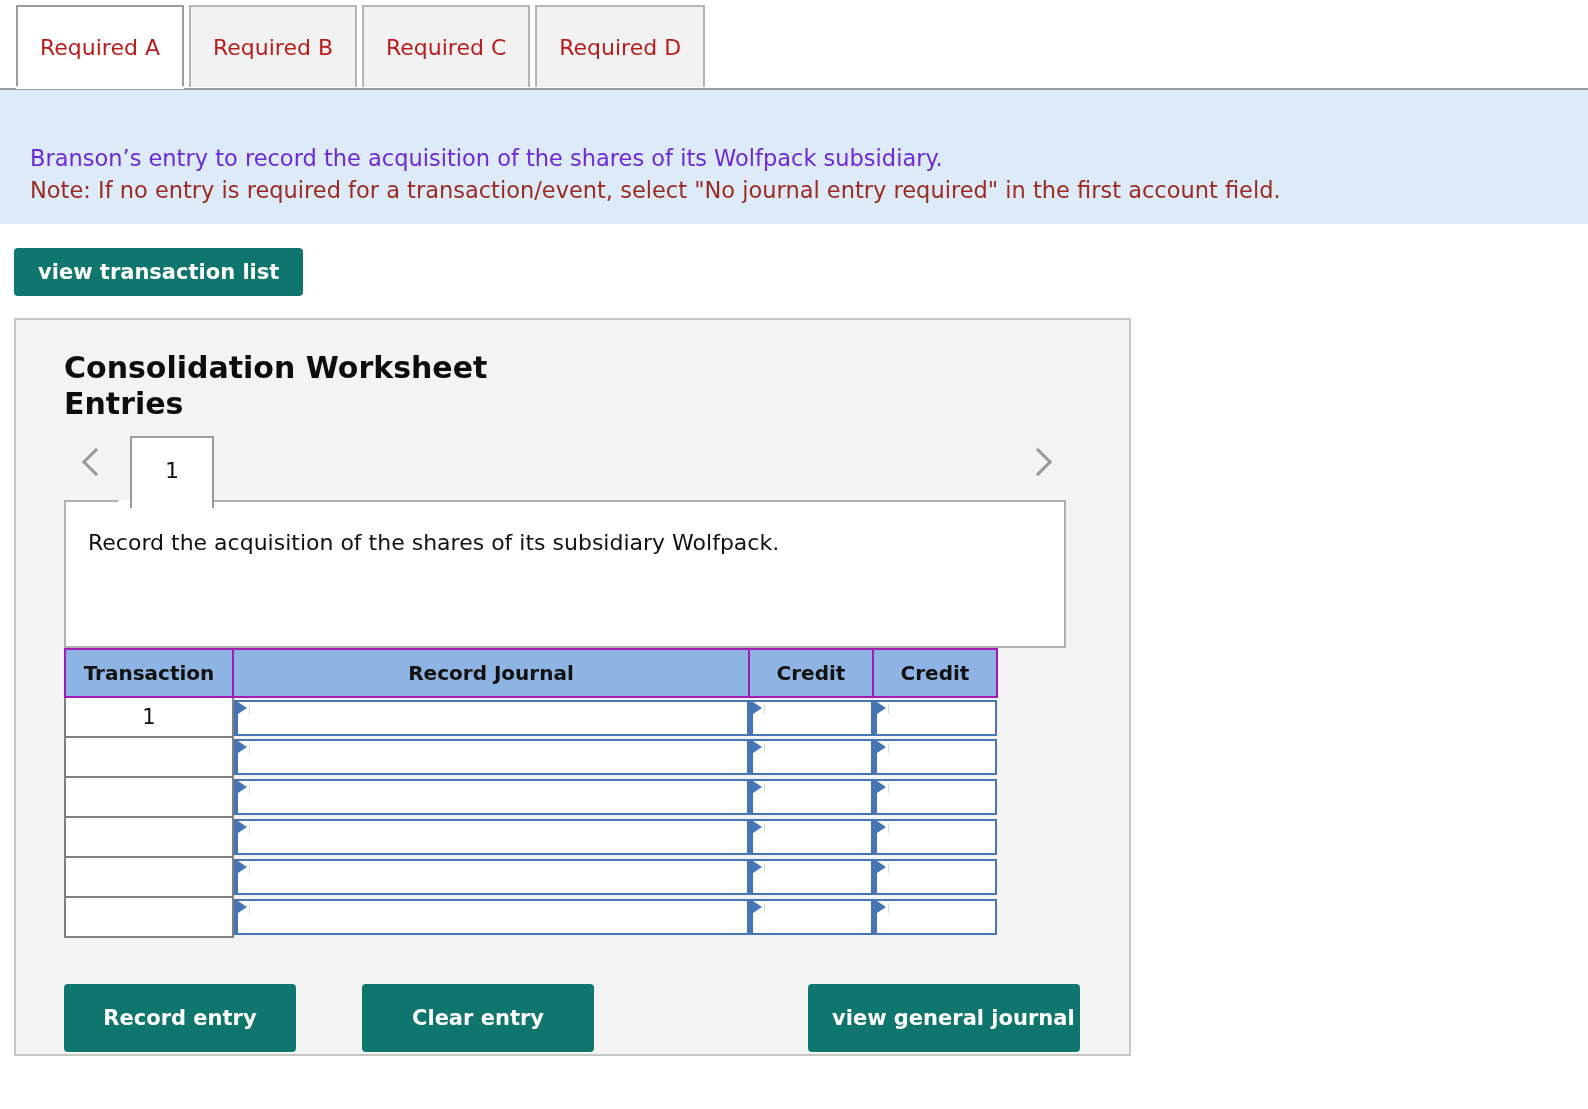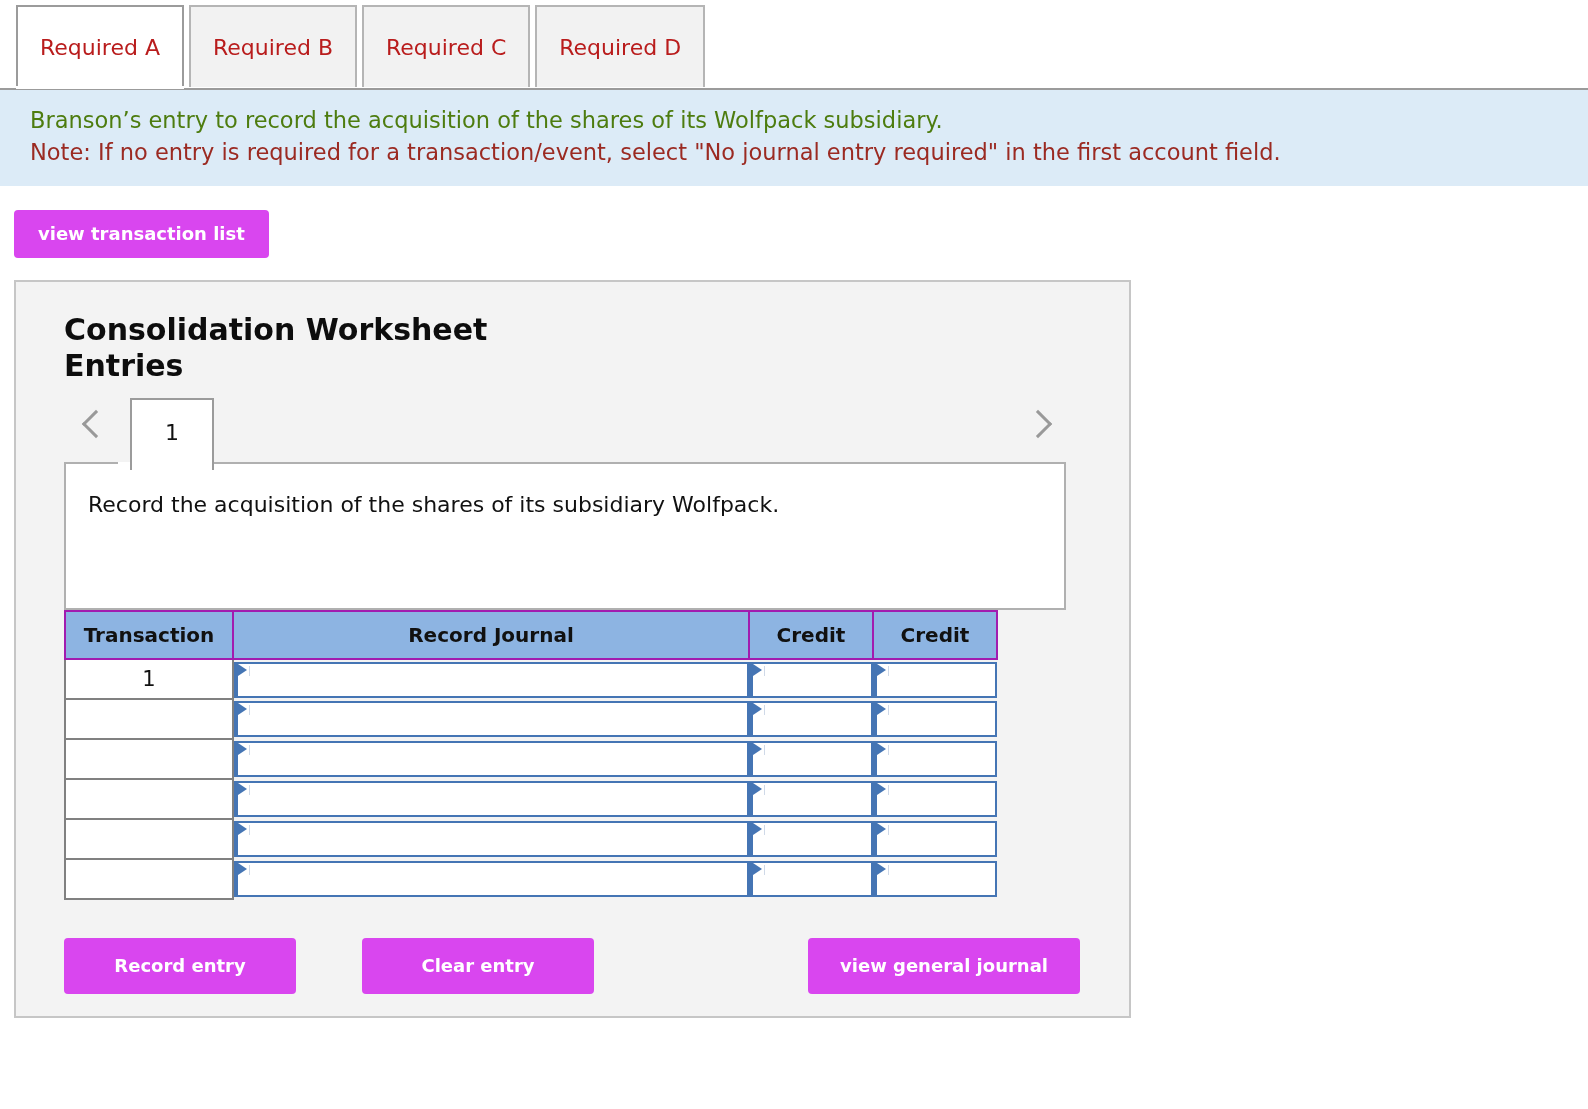--- a/index.html
+++ b/index.html
@@ -67,35 +67,36 @@
 
   
   .banner {
     background: #dcebf7;
     padding: 14px 30px 18px 30px;
     box-sizing: border-box;
   }
   .banner-line {
     font-size: 22.5px;
     line-height: 32px;
-    color: #4d7c0f;
+    color: #6d28d9;
+    margin-top: 38px;
   }
   .banner-note {
     font-size: 22.5px;
     line-height: 32px;
     color: #9b2a22;
   }
 
   
   .btn-blue {
     display: inline-block;
-    background: #d946ef;
+    background: #0f766e;
     color: #ffffff;
     font-weight: bold;
-    font-size: 18px;
+    font-size: 21px;
     border: none;
     border-radius: 4px;
     padding: 0 24px;
     height: 48px;
     line-height: 48px;
     text-align: center;
     cursor: pointer;
     font-family: "DejaVu Sans", "Liberation Sans", sans-serif;
     white-space: nowrap;
   }
@@ -268,22 +269,22 @@
 
   
   .footer-btns {
     position: relative;
     width: 1020px;
     height: 52px;
     margin-top: 30px;
   }
   .footer-btns .btn-blue {
     position: absolute;
-    top: 8px;
-    height: 56px;
+    top: 16px;
+    height: 68px;
     line-height: 52px;
   }
   .b-record  { left: 0;    width: 232px; }
   .b-clear   { left: 298px; width: 232px; }
   .b-journal { left: 744px; width: 272px; }
 </style>
 </head>
 <body>
 
 <div class="tabstrip">

